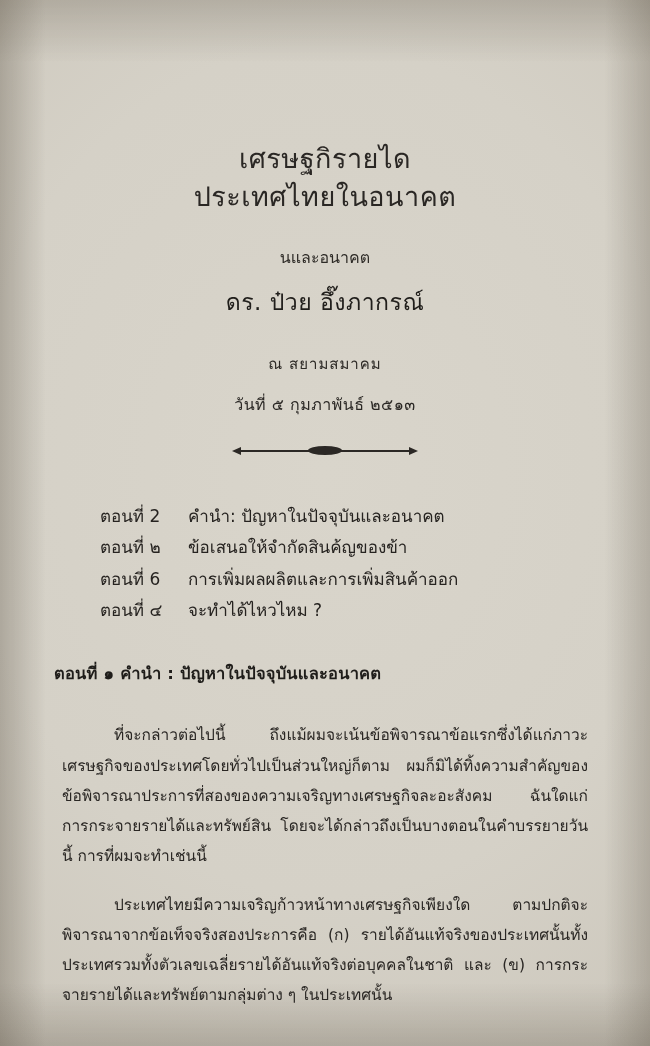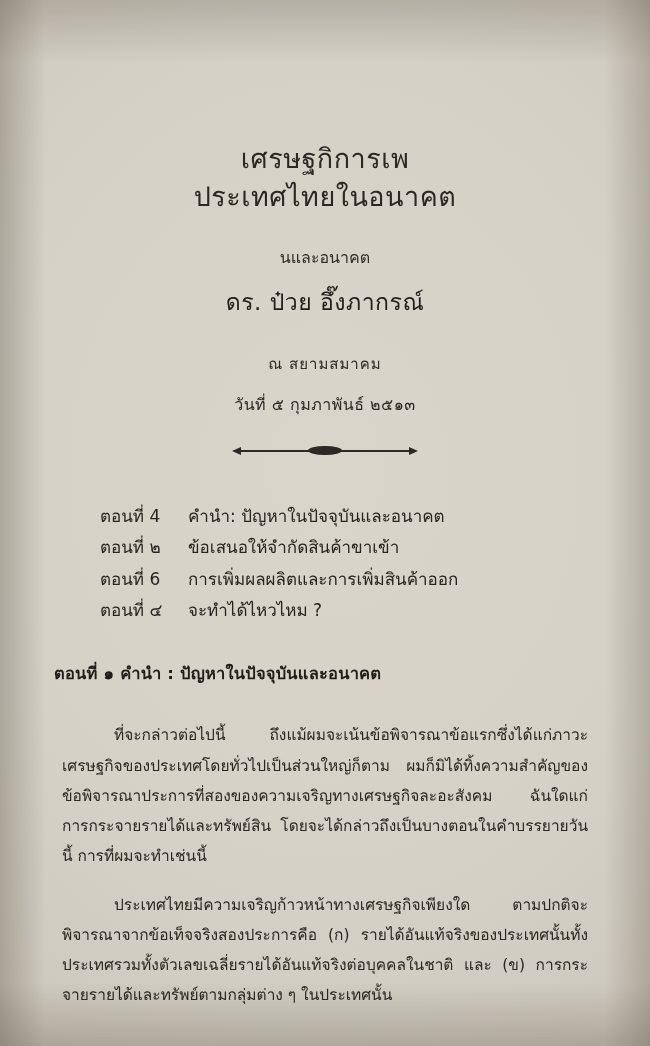--- a/index.html
+++ b/index.html
@@ -154,42 +154,42 @@
   .body-text p:last-child { margin-bottom: 0; }
 </style>
 </head>
 <body>
 
 <div class="page">
   <div class="content">
 
     <div class="title-block">
       <div class="doc-title">
-        <div>เศรษฐกิการเพ</div>
+        <div>เศรษฐกิรายได</div>
         <div>ประเทศไทยในอนาคต</div>
       </div>
       <div class="byline-label">นและอนาคต</div>
       <div class="author">ดร. ป๋วย อึ๊งภากรณ์</div>
       <div class="venue">ณ  สยามสมาคม</div>
       <div class="date">วันที่  ๕  กุมภาพันธ์  ๒๕๑๓</div>
     </div>
 
     <div class="divider">
       <span class="bar"></span>
       <span class="lozenge"></span>
       <span class="tip-l"></span>
       <span class="tip-r"></span>
     </div>
 
     <div class="toc">
       <div class="toc-item">
-        <span class="toc-num">ตอนที่ 4</span><span>คำนำ: ปัญหาในปัจจุบันและอนาคต</span>
-      </div>
-      <div class="toc-item">
-        <span class="toc-num">ตอนที่ ๒</span><span>ข้อเสนอให้จำกัดสินค้าขาเข้า</span>
+        <span class="toc-num">ตอนที่ 2</span><span>คำนำ: ปัญหาในปัจจุบันและอนาคต</span>
+      </div>
+      <div class="toc-item">
+        <span class="toc-num">ตอนที่ ๒</span><span>ข้อเสนอให้จำกัดสินค้ญของข้า</span>
       </div>
       <div class="toc-item">
         <span class="toc-num">ตอนที่ 6</span><span>การเพิ่มผลผลิตและการเพิ่มสินค้าออก</span>
       </div>
       <div class="toc-item">
         <span class="toc-num">ตอนที่ ๔</span><span>จะทำได้ไหวไหม ?</span>
       </div>
     </div>
 
     <div class="section-heading">ตอนที่ ๑  คำนำ : ปัญหาในปัจจุบันและอนาคต</div>

